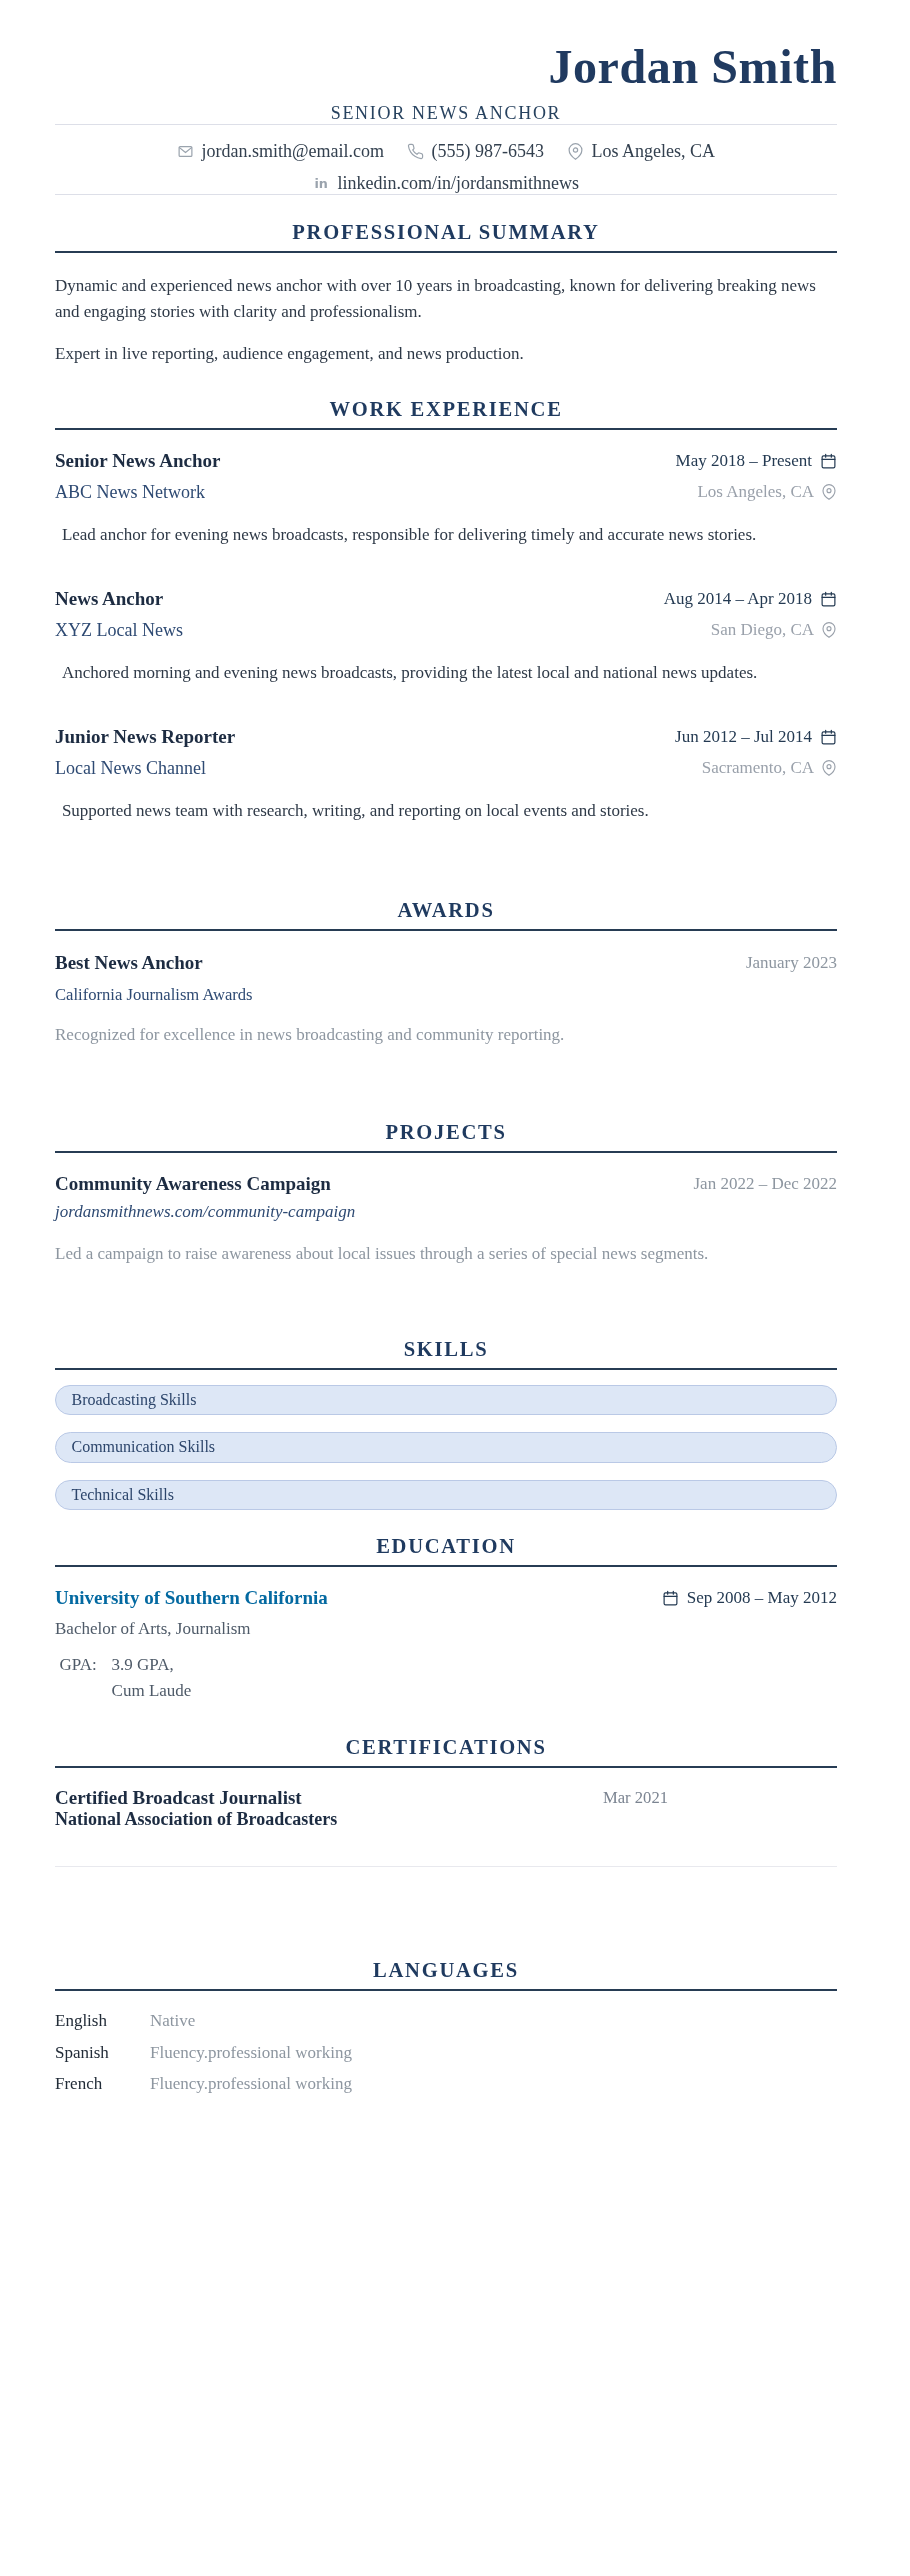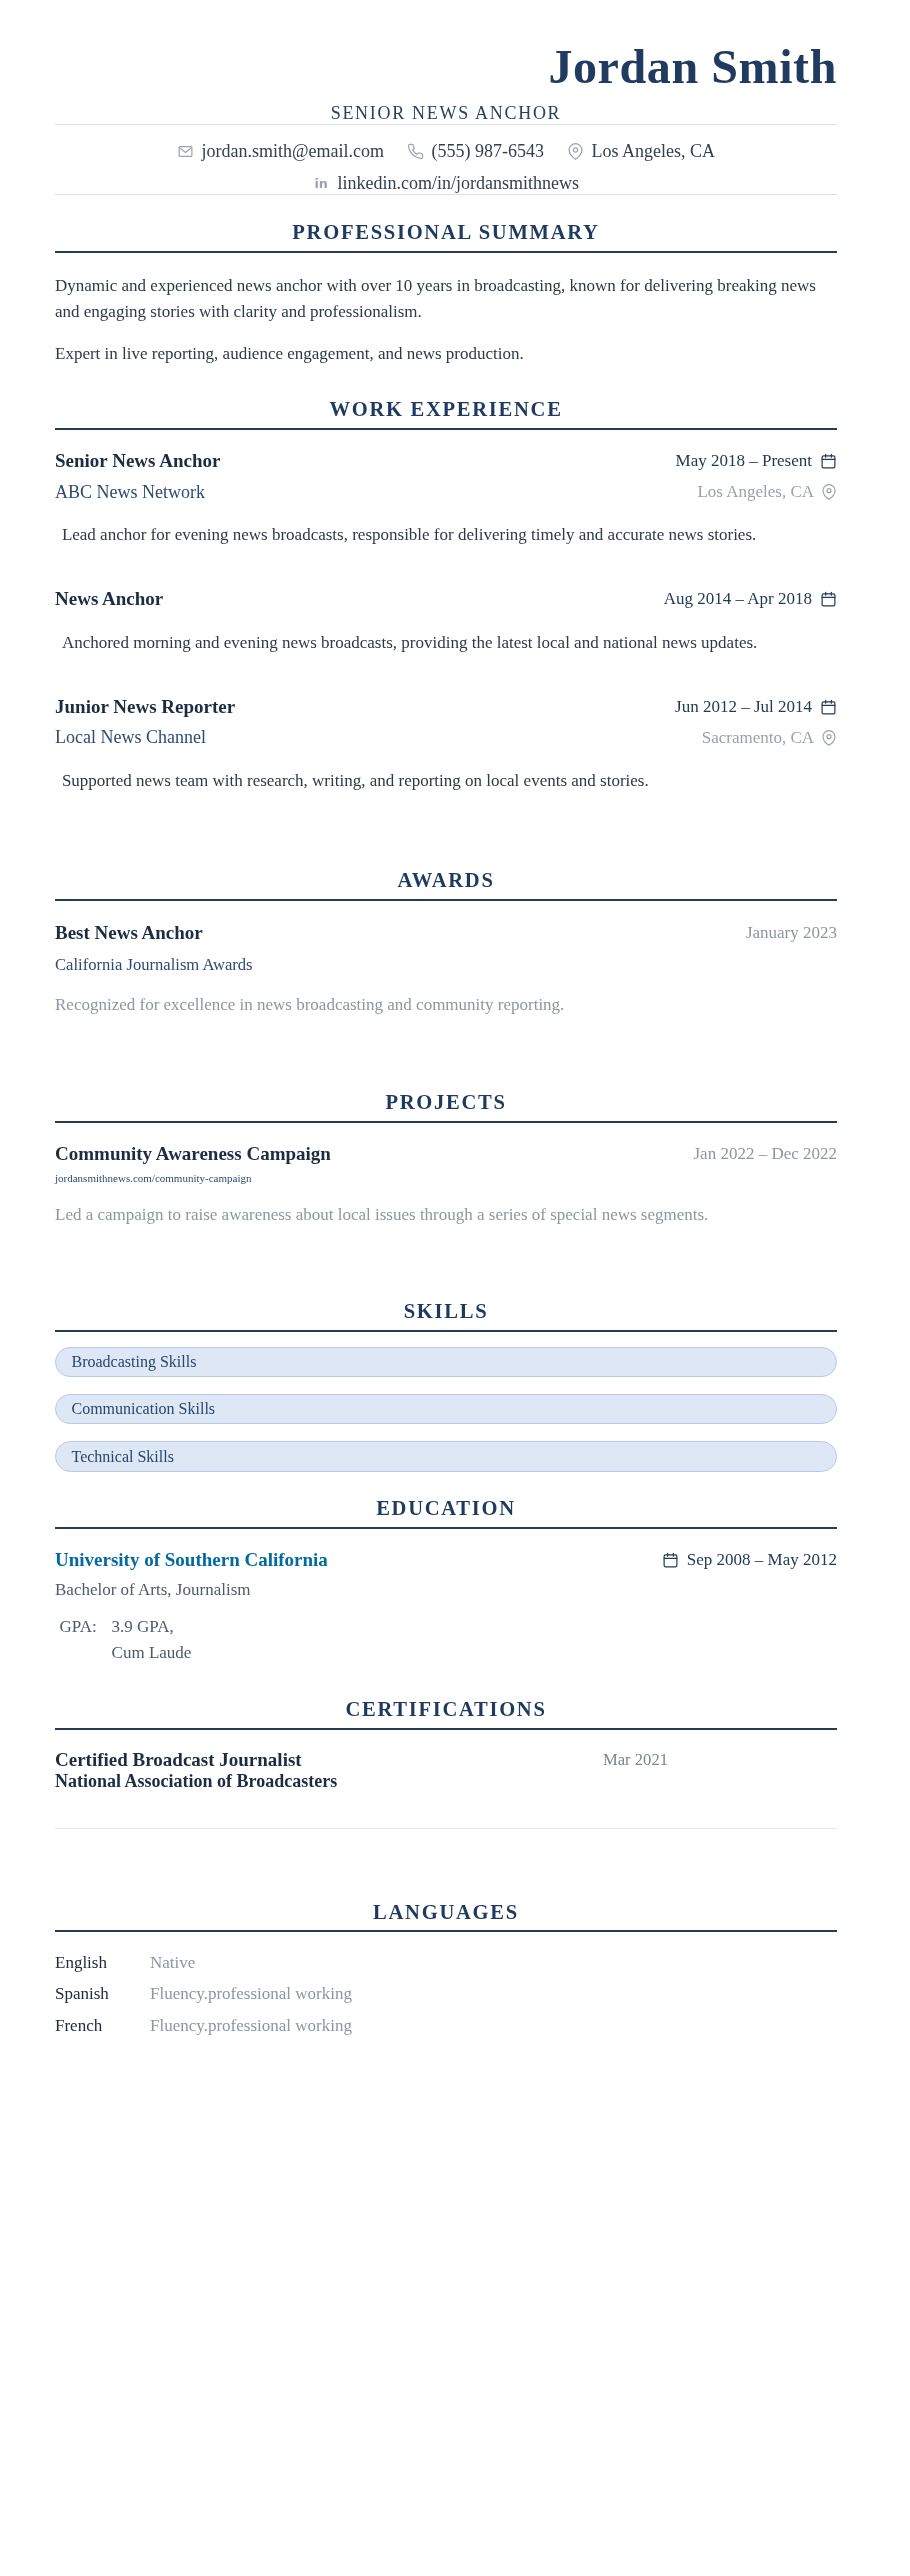--- a/index.html
+++ b/index.html
@@ -69,21 +69,21 @@
     border-top: 2.3px solid #273c54;
     margin: 6.9px 0 0 0;
   }
   .mt-summary { margin-top: 26px; }
   .mt-work { margin-top: 31px; }
   .mt-awards { margin-top: 75px; }
   .mt-projects { margin-top: 72px; }
   .mt-skills { margin-top: 71px; }
   .mt-education { margin-top: 25px; }
   .mt-certs { margin-top: 33px; }
-  .mt-langs { margin-top: 72px; }
+  .mt-langs { margin-top: 92px; }
 
   .body-text {
     margin: 0;
     font-size: 17px;
     line-height: 1.55;
     color: #2e3947;
   }
   .p-first { margin-top: 19.5px; }
   .p-gap { margin-top: 15px; }
 
@@ -118,21 +118,21 @@
     display: flex;
     align-items: center;
     gap: 6.9px;
     font-size: 17px;
     color: #9aa1ab;
   }
   .desc { margin-top: 19.5px; padding-left: 6.9px; }
   .gray-date { font-size: 17px; color: #8d96a0; }
   .gray-text { color: #8d96a0; }
   .org-link { margin-top: 11.5px; font-size: 16.6px; color: #2e4a73; }
-  .proj-link { margin-top: 6.9px; font-size: 11px; color: #2e4a73; }
+  .proj-link { margin-top: 6.9px; font-size: 17px; color: #2e4a73; font-style: italic; }
   .award-desc { margin-top: 17px; }
   .proj-desc { margin-top: 18.4px; }
 
   
   .pills { display: flex; gap: 17px; margin-top: 15px; flex-direction: column; }
   .pill {
     background: #dde7f6;
     border: 1.1px solid #bac9e6;
     border-radius: 573px;
     padding: 5.2px 15.5px;
@@ -273,20 +273,30 @@
         <div class="entry-dates">
           <span>Aug 2014 – Apr 2018</span>
           <svg width="17" height="17" viewBox="0 0 24 24" fill="none" stroke="#243a52" stroke-width="1.7" stroke-linecap="round" stroke-linejoin="round">
               <rect x="3" y="4" width="18" height="17" rx="2"></rect>
               <line x1="8" y1="2" x2="8" y2="6"></line>
               <line x1="16" y1="2" x2="16" y2="6"></line>
               <line x1="3" y1="9" x2="21" y2="9"></line>
             </svg>
         </div>
       </div>
+      <div class="entry-sub">
+        <div class="company">XYZ Local News</div>
+        <div class="loc">
+          <span>San Diego, CA</span>
+          <svg width="16" height="16" viewBox="0 0 24 24" fill="none" stroke="#9aa1ab" stroke-width="1.7" stroke-linecap="round" stroke-linejoin="round">
+              <path d="M21 10c0 7-9 13-9 13S3 17 3 10a9 9 0 0 1 18 0z"></path>
+              <circle cx="12" cy="10" r="3"></circle>
+            </svg>
+        </div>
+      </div>
       <p class="body-text desc">Anchored morning and evening news broadcasts, providing the latest local and national news updates.</p>
     </div>
 
     <div class="entry-gap">
       <div class="entry-head">
         <div class="entry-role">Junior News Reporter</div>
         <div class="entry-dates">
           <span>Jun 2012 – Jul 2014</span>
           <svg width="17" height="17" viewBox="0 0 24 24" fill="none" stroke="#243a52" stroke-width="1.7" stroke-linecap="round" stroke-linejoin="round">
               <rect x="3" y="4" width="18" height="17" rx="2"></rect>

